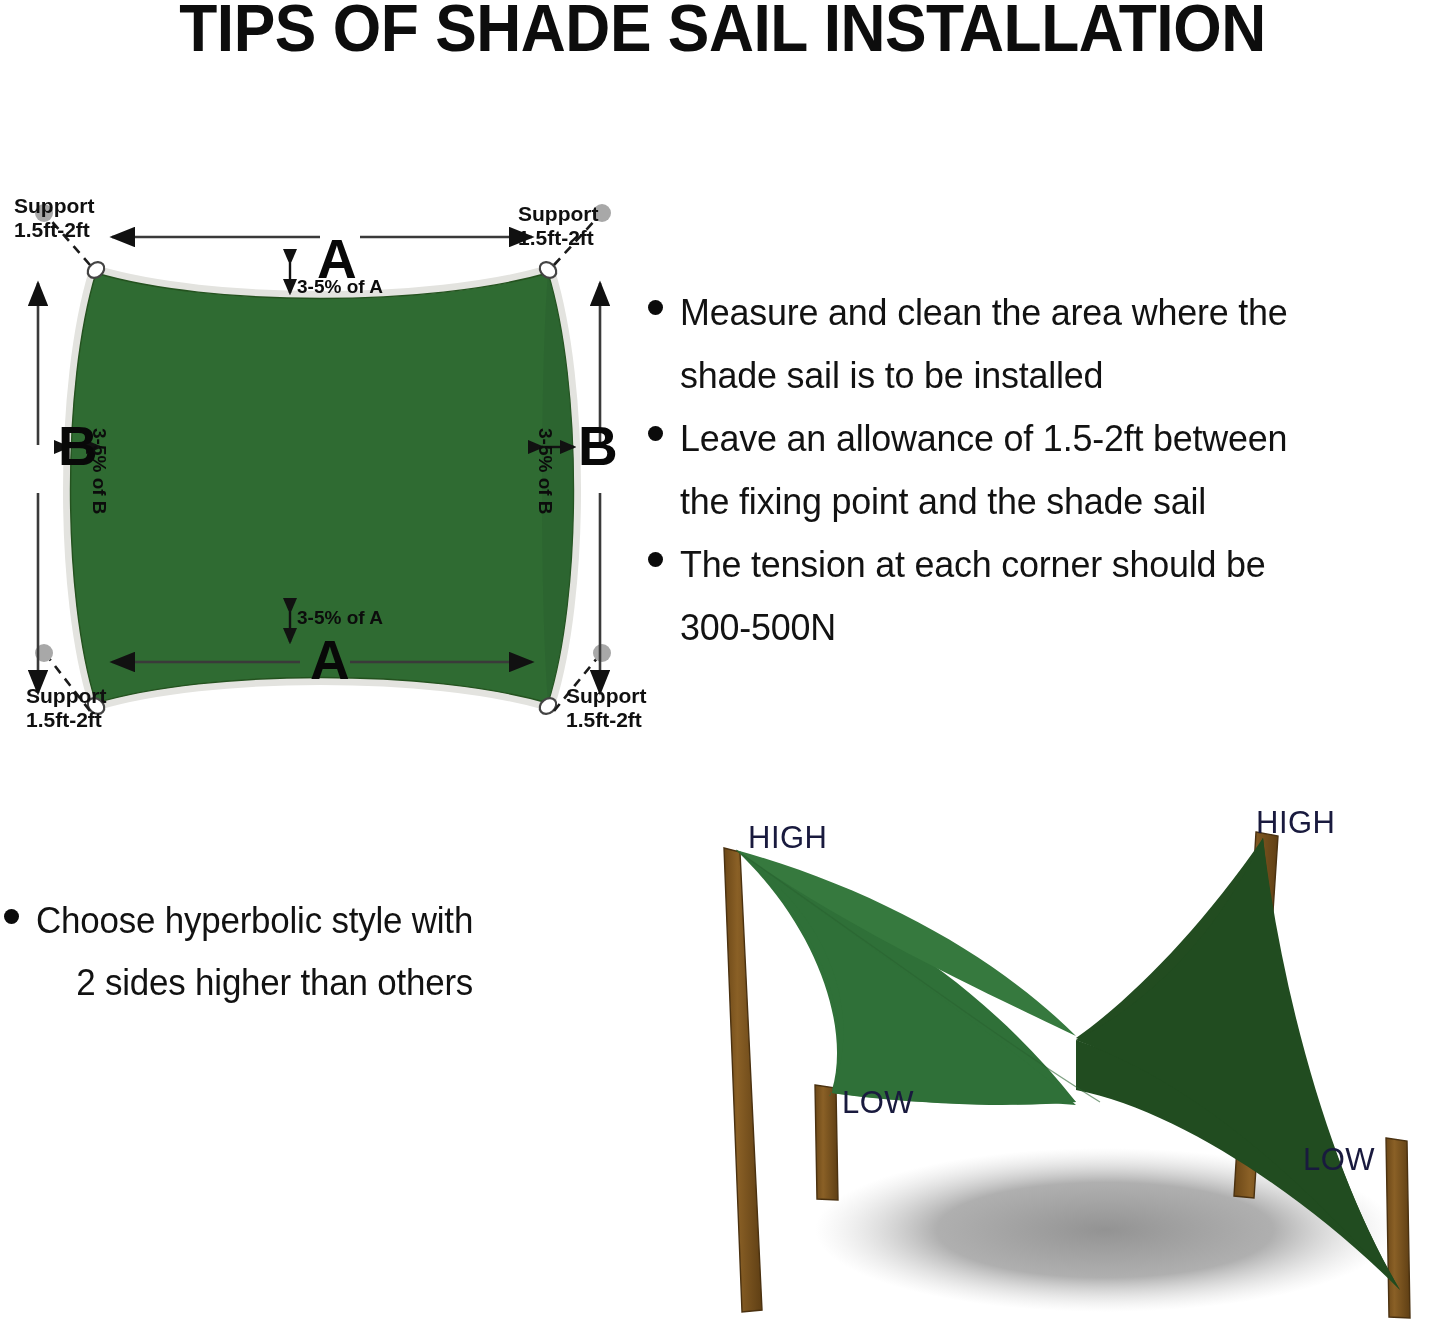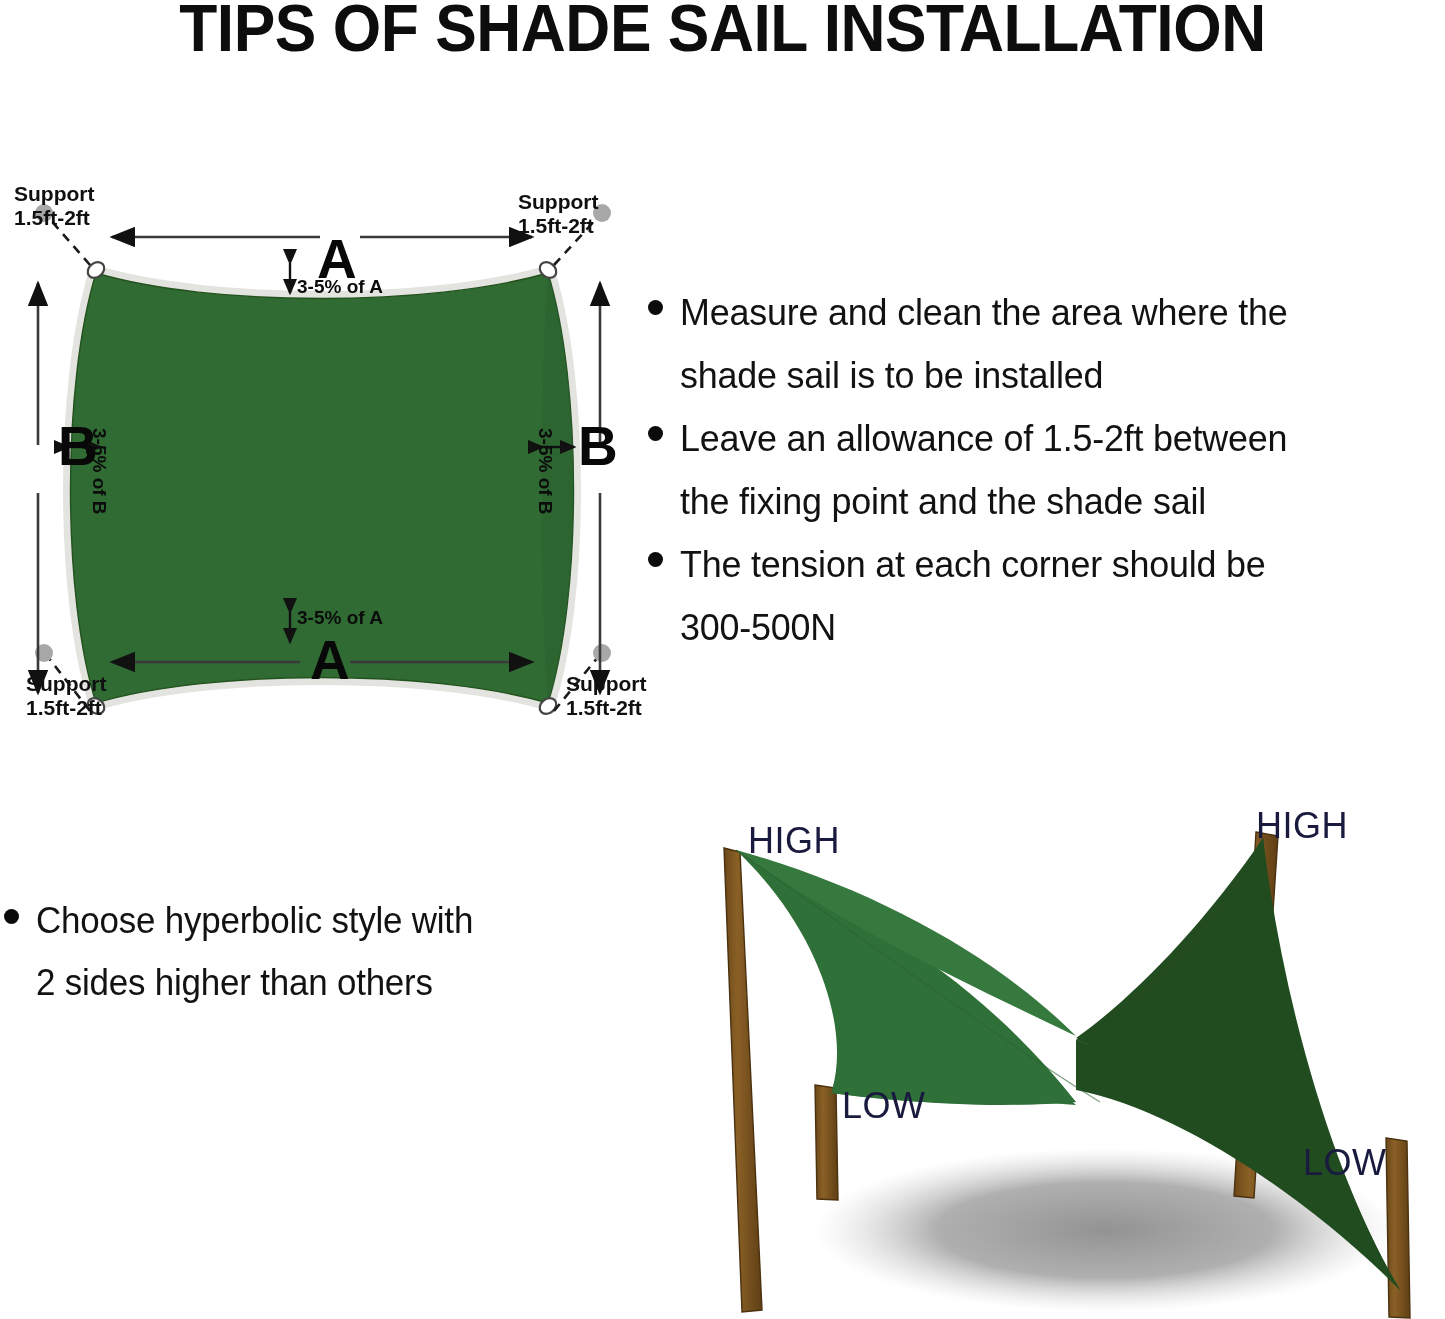--- a/index.html
+++ b/index.html
@@ -70,30 +70,32 @@
   }
   #tips-right {
     left: 648px;
     top: 281px;
     width: 800px;
   }
   #tips-left {
     left: 4px;
     top: 890px;
     width: 620px;
+    text-align: right;
   }
   #tips-left .bullet-text { font-size: 36px; line-height: 62px; }
   .support-label {
     position: absolute;
     font-family: "Liberation Sans", sans-serif;
     font-weight: bold;
     font-size: 21px;
     line-height: 24px;
     color: #101010;
     white-space: nowrap;
+    margin-top: 12px;
   }
   .pct-label {
     position: absolute;
     font-family: "Liberation Sans", sans-serif;
     font-weight: bold;
     font-size: 19px;
     color: #0c0c0c;
     white-space: nowrap;
   }
   .pct-rot {
@@ -104,21 +106,21 @@
     position: absolute;
     font-family: "Liberation Sans", sans-serif;
     font-weight: bold;
     font-size: 55px;
     color: #080808;
     line-height: 1;
   }
   .hl-label {
     position: absolute;
     font-family: "Liberation Sans", sans-serif;
-    font-size: 36px;
+    font-size: 31px;
     color: #191a3e;
     letter-spacing: 0.5px;
     white-space: nowrap;
   }
 </style>
 </head>
 <body>
 
 <div id="title">TIPS OF SHADE SAIL INSTALLATION</div>
 

